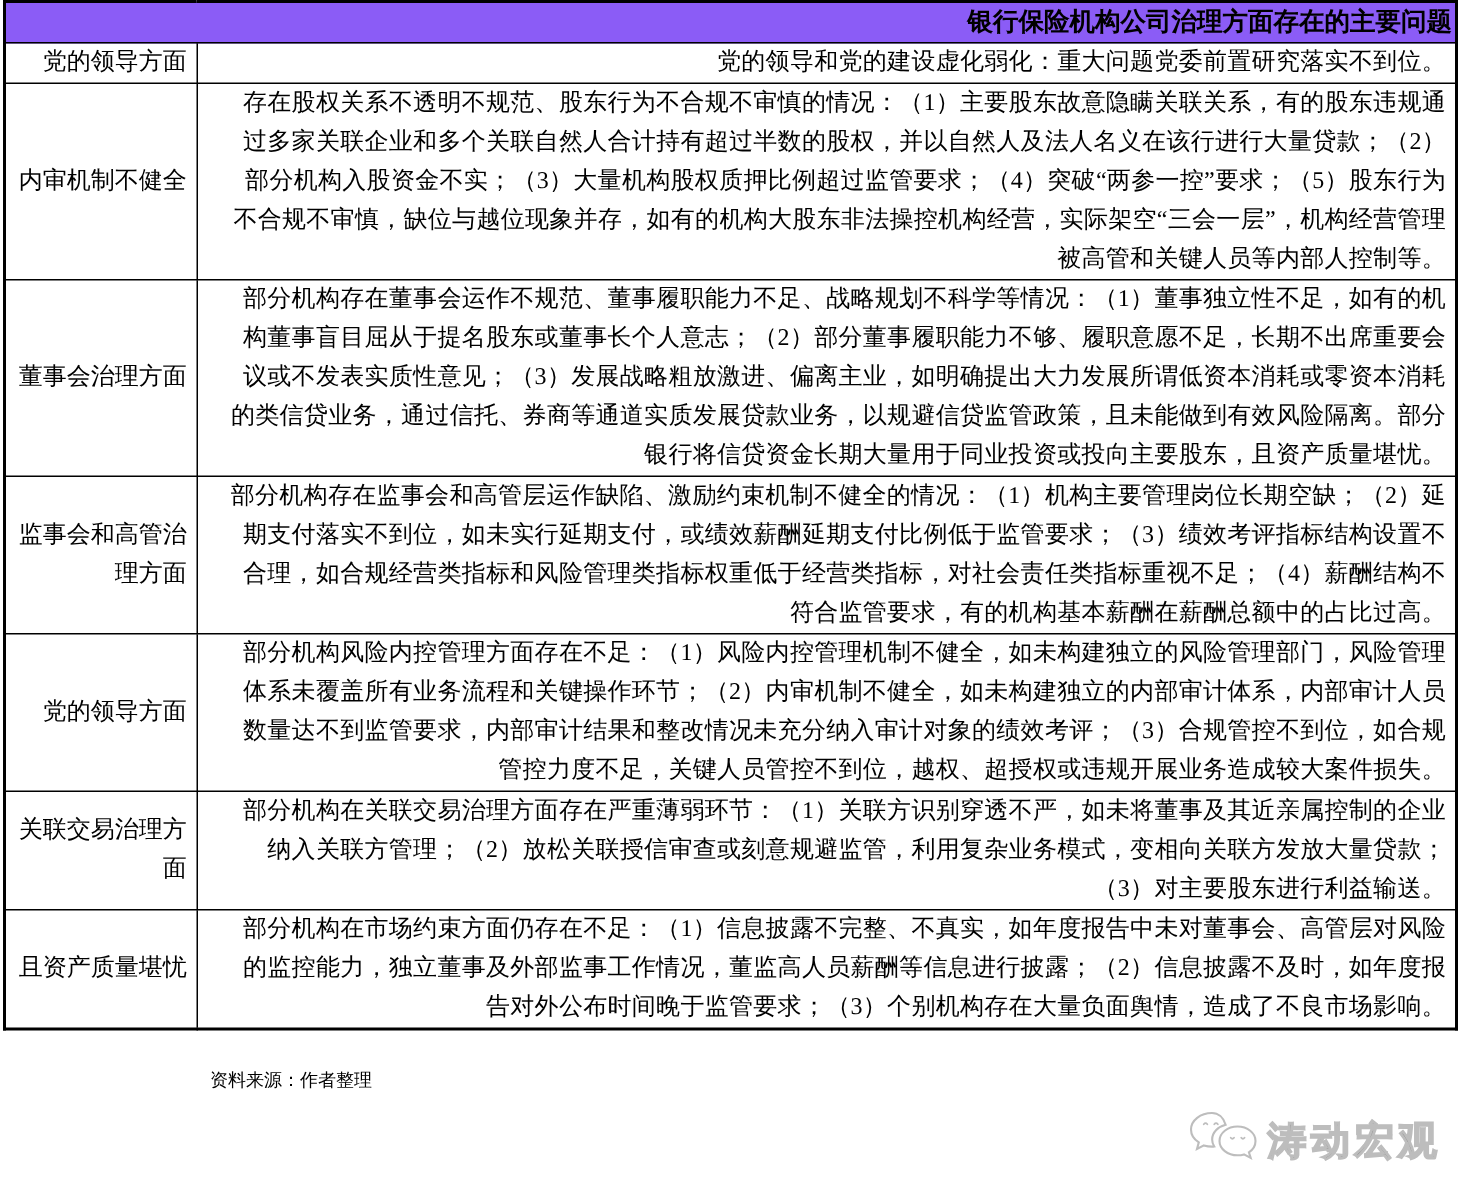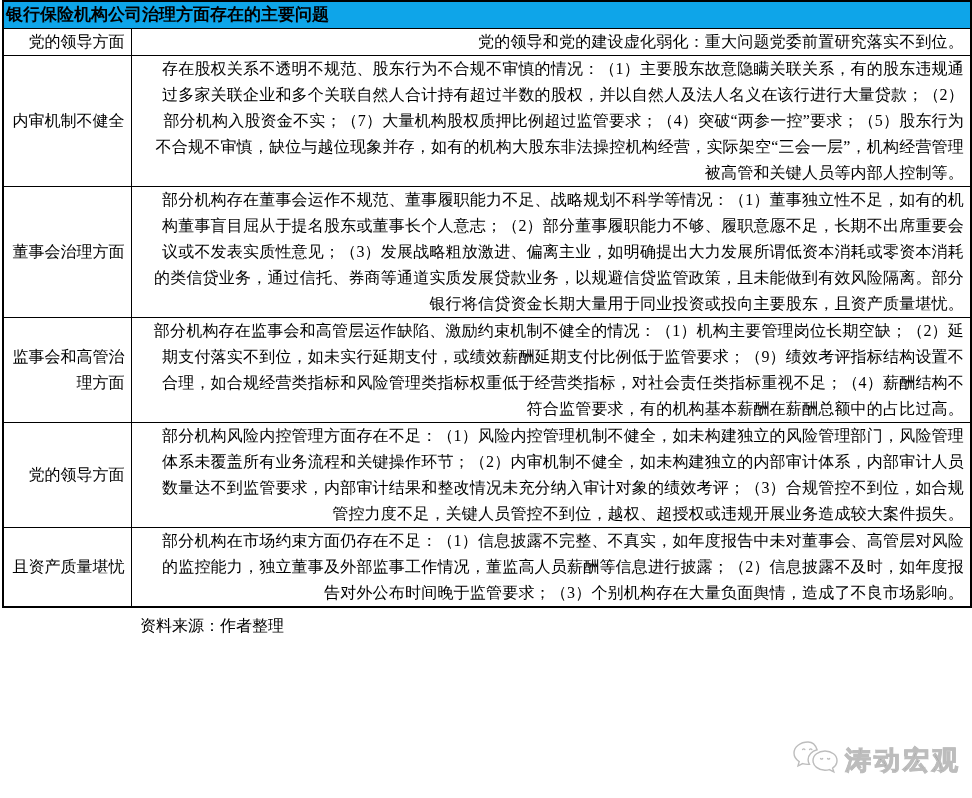--- a/index.html
+++ b/index.html
@@ -23,22 +23,22 @@
     margin-left: 2px;
     border: 2px solid #000000;
   }
   col.c1 { width: 128px; }
   col.c2 { width: 840px; }
   table.gov-table td {
     border: 1px solid #000000;
     text-align: right;
   }
   tr.title-row td {
-    background: #0ea5e9;
-    text-align: left;
+    background: #8b5cf6;
+    text-align: right;
     font-weight: bold;
     font-size: 17px;
     line-height: 24px;
     padding: 1px 2px;
   }
   td.label {
     text-align: center;
     vertical-align: middle;
     font-size: 16px;
     line-height: 26px;
@@ -46,22 +46,22 @@
   }
   td.content {
     font-size: 16px;
     line-height: 26px;
     padding: 0 6px 0 16px;
     text-align: justify;
     vertical-align: middle;
     letter-spacing: 0.2px;
   }
   .source {
-    margin: 8px 0 0 140px;
-    font-size: 16px;
+    margin: 23px 0 0 140px;
+    font-size: 12px;
     line-height: 20px;
   }
   .watermark {
     position: absolute;
     top: 740px;
     left: 792px;
     display: flex;
     align-items: center;
     gap: 5px;
     pointer-events: none;
@@ -89,33 +89,37 @@
     <tbody>
       <tr class="title-row">
         <td colspan="2">银行保险机构公司治理方面存在的主要问题</td>
       </tr>
       <tr>
         <td class="label">党的领导方面</td>
         <td class="content">党的领导和党的建设虚化弱化：重大问题党委前置研究落实不到位。</td>
       </tr>
       <tr>
         <td class="label">内审机制不健全</td>
-        <td class="content">存在股权关系不透明不规范、股东行为不合规不审慎的情况：（1）主要股东故意隐瞒关联关系，有的股东违规通过多家关联企业和多个关联自然人合计持有超过半数的股权，并以自然人及法人名义在该行进行大量贷款；（2）部分机构入股资金不实；（7）大量机构股权质押比例超过监管要求；（4）突破“两参一控”要求；（5）股东行为不合规不审慎，缺位与越位现象并存，如有的机构大股东非法操控机构经营，实际架空“三会一层”，机构经营管理被高管和关键人员等内部人控制等。</td>
+        <td class="content">存在股权关系不透明不规范、股东行为不合规不审慎的情况：（1）主要股东故意隐瞒关联关系，有的股东违规通过多家关联企业和多个关联自然人合计持有超过半数的股权，并以自然人及法人名义在该行进行大量贷款；（2）部分机构入股资金不实；（3）大量机构股权质押比例超过监管要求；（4）突破“两参一控”要求；（5）股东行为不合规不审慎，缺位与越位现象并存，如有的机构大股东非法操控机构经营，实际架空“三会一层”，机构经营管理被高管和关键人员等内部人控制等。</td>
       </tr>
       <tr>
         <td class="label">董事会治理方面</td>
         <td class="content">部分机构存在董事会运作不规范、董事履职能力不足、战略规划不科学等情况：（1）董事独立性不足，如有的机构董事盲目屈从于提名股东或董事长个人意志；（2）部分董事履职能力不够、履职意愿不足，长期不出席重要会议或不发表实质性意见；（3）发展战略粗放激进、偏离主业，如明确提出大力发展所谓低资本消耗或零资本消耗的类信贷业务，通过信托、券商等通道实质发展贷款业务，以规避信贷监管政策，且未能做到有效风险隔离。部分银行将信贷资金长期大量用于同业投资或投向主要股东，且资产质量堪忧。</td>
       </tr>
       <tr>
         <td class="label">监事会和高管治理方面</td>
-        <td class="content">部分机构存在监事会和高管层运作缺陷、激励约束机制不健全的情况：（1）机构主要管理岗位长期空缺；（2）延期支付落实不到位，如未实行延期支付，或绩效薪酬延期支付比例低于监管要求；（9）绩效考评指标结构设置不合理，如合规经营类指标和风险管理类指标权重低于经营类指标，对社会责任类指标重视不足；（4）薪酬结构不符合监管要求，有的机构基本薪酬在薪酬总额中的占比过高。</td>
+        <td class="content">部分机构存在监事会和高管层运作缺陷、激励约束机制不健全的情况：（1）机构主要管理岗位长期空缺；（2）延期支付落实不到位，如未实行延期支付，或绩效薪酬延期支付比例低于监管要求；（3）绩效考评指标结构设置不合理，如合规经营类指标和风险管理类指标权重低于经营类指标，对社会责任类指标重视不足；（4）薪酬结构不符合监管要求，有的机构基本薪酬在薪酬总额中的占比过高。</td>
       </tr>
       <tr>
         <td class="label">党的领导方面</td>
         <td class="content">部分机构风险内控管理方面存在不足：（1）风险内控管理机制不健全，如未构建独立的风险管理部门，风险管理体系未覆盖所有业务流程和关键操作环节；（2）内审机制不健全，如未构建独立的内部审计体系，内部审计人员数量达不到监管要求，内部审计结果和整改情况未充分纳入审计对象的绩效考评；（3）合规管控不到位，如合规管控力度不足，关键人员管控不到位，越权、超授权或违规开展业务造成较大案件损失。</td>
+      </tr>
+      <tr>
+        <td class="label">关联交易治理方面</td>
+        <td class="content">部分机构在关联交易治理方面存在严重薄弱环节：（1）关联方识别穿透不严，如未将董事及其近亲属控制的企业纳入关联方管理；（2）放松关联授信审查或刻意规避监管，利用复杂业务模式，变相向关联方发放大量贷款；（3）对主要股东进行利益输送。</td>
       </tr>
       <tr>
         <td class="label">且资产质量堪忧</td>
         <td class="content">部分机构在市场约束方面仍存在不足：（1）信息披露不完整、不真实，如年度报告中未对董事会、高管层对风险的监控能力，独立董事及外部监事工作情况，董监高人员薪酬等信息进行披露；（2）信息披露不及时，如年度报告对外公布时间晚于监管要求；（3）个别机构存在大量负面舆情，造成了不良市场影响。</td>
       </tr>
     </tbody>
   </table>
 
   <div class="source">资料来源：作者整理</div>
 

